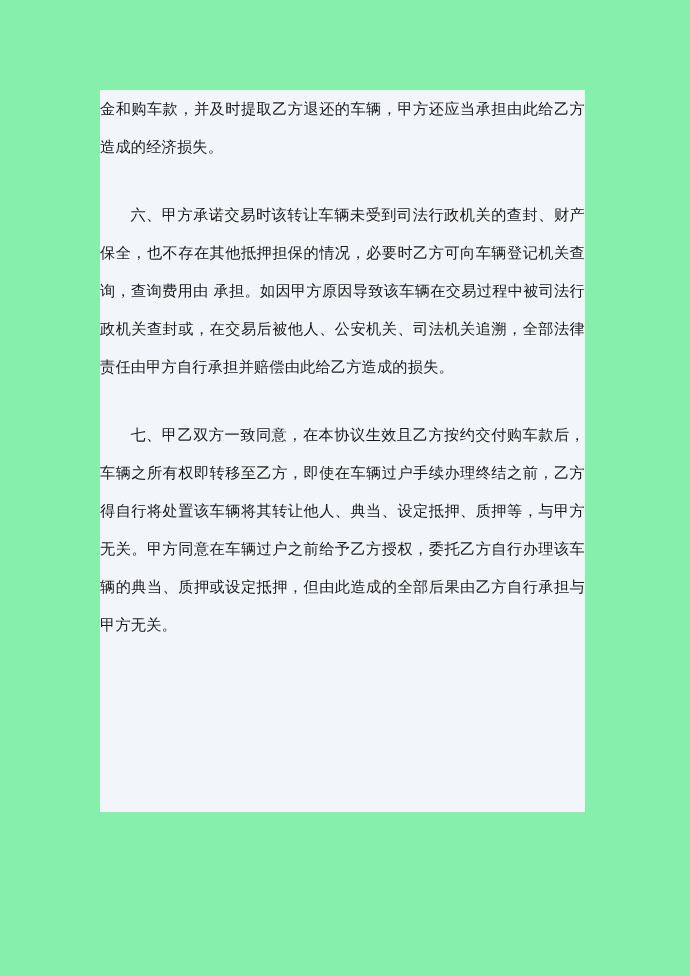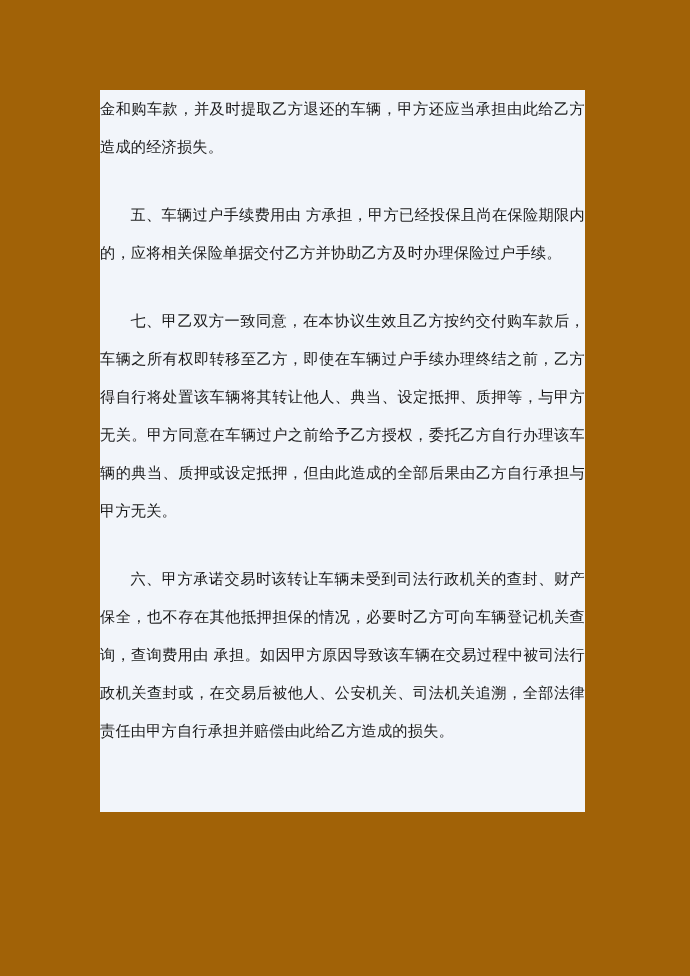--- a/index.html
+++ b/index.html
@@ -12,21 +12,21 @@
     width: 690px;
     height: 976px;
     overflow: hidden;
     font-family: "DejaVu Sans", "Liberation Sans", sans-serif;
   }
 
   .page {
     position: relative;
     width: 690px;
     height: 976px;
-    background: #a16207;
+    background: #86efac;
   }
 
   
   .text-block {
     position: absolute;
     left: 100px;
     top: 90px;
     width: 485px;
     height: 722px;
     background: #f2f5fa;
@@ -74,21 +74,20 @@
 <body>
 
 <div class="page">
 
   <div class="text-block"></div>
 
   <div class="doc-body">
 
     <p class="para cont">金和购车款，并及时提取乙方退还的车辆，甲方还应当承担由此给乙方造成的经济损失。</p>
 
-    <p class="para indent spaced">五、车辆过户手续费用由 方承担，甲方已经投保且尚在保险期限内的，应将相关保险单据交付乙方并协助乙方及时办理保险过户手续。</p>
+
+    <p class="para indent spaced">六、甲方承诺交易时该转让车辆未受到司法行政机关的查封、财产保全，也不存在其他抵押担保的情况，必要时乙方可向车辆登记机关查询，查询费用由 承担。如因甲方原因导致该车辆在交易过程中被司法行政机关查封或，在交易后被他人、公安机关、司法机关追溯，全部法律责任由甲方自行承担并赔偿由此给乙方造成的损失。</p>
 
     <p class="para indent spaced">七、甲乙双方一致同意，在本协议生效且乙方按约交付购车款后，车辆之所有权即转移至乙方，即使在车辆过户手续办理终结之前，乙方得自行将处置该车辆将其转让他人、典当、设定抵押、质押等，与甲方无关。甲方同意在车辆过户之前给予乙方授权，委托乙方自行办理该车辆的典当、质押或设定抵押，但由此造成的全部后果由乙方自行承担与甲方无关。</p>
-
-    <p class="para indent spaced">六、甲方承诺交易时该转让车辆未受到司法行政机关的查封、财产保全，也不存在其他抵押担保的情况，必要时乙方可向车辆登记机关查询，查询费用由 承担。如因甲方原因导致该车辆在交易过程中被司法行政机关查封或，在交易后被他人、公安机关、司法机关追溯，全部法律责任由甲方自行承担并赔偿由此给乙方造成的损失。</p>
 
 
   </div>
 </div>
 
 </body></html>

